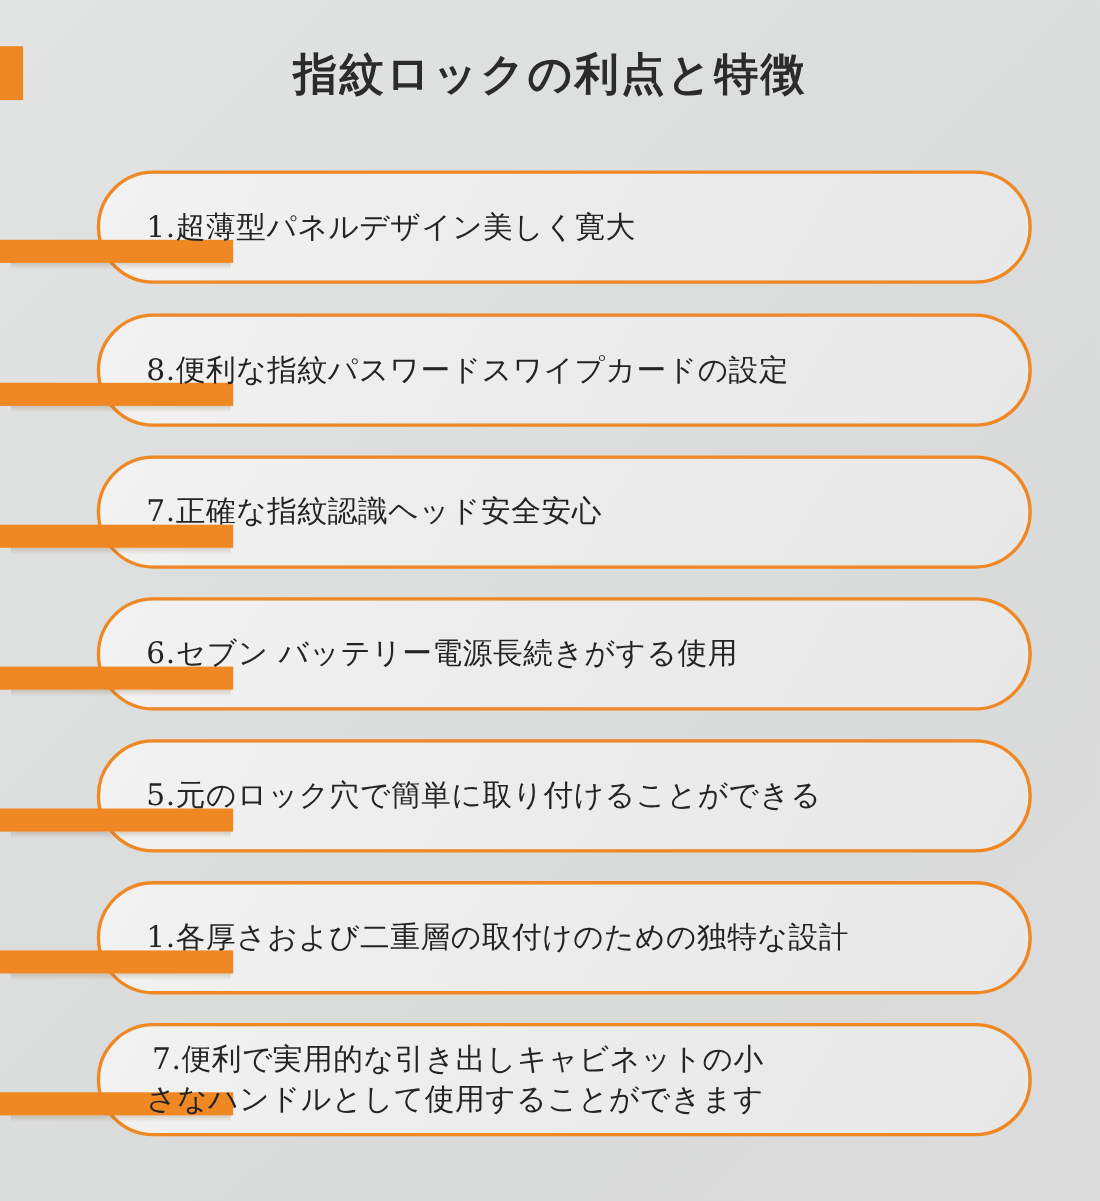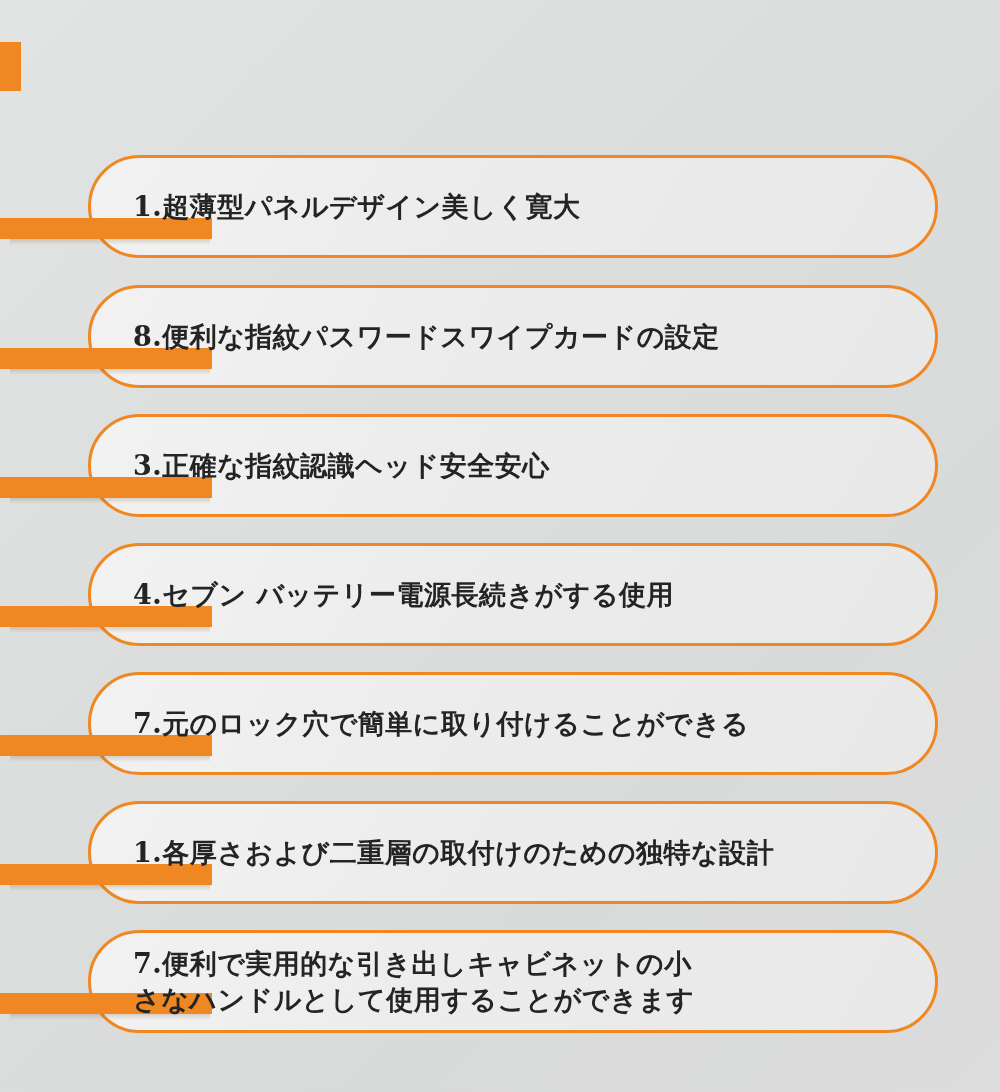--- a/index.html
+++ b/index.html
@@ -79,21 +79,21 @@
 
   .item-text {
     position: absolute;
     left: 45px;
     top: 0;
     height: 103px;
     width: 790px;
     display: flex;
     align-items: center;
     font-size: 27px;
-    font-weight: bold;
+    font-weight: normal;
     color: #242424;
     letter-spacing: 0.5px;
     line-height: 1.30;
     white-space: pre-line;
     font-family: "DejaVu Serif", "Liberation Serif", serif;
   }
 
   
   .connector {
     position: absolute;
@@ -109,29 +109,31 @@
     position: absolute;
     left: -78px;
     width: 200px;
     height: 6px;
     top: 84px;
     background: linear-gradient(to bottom, rgba(120,90,45,0.22), rgba(120,90,45,0));
   }
 
   .item.two-line .item-text {
     align-items: center;
+    text-align: right;
   }
 </style>
 </head>
 <body>
 
 <div class="slide">
 
   <div class="corner-mark"></div>
 
+  <div class="slide-title">指紋ロックの利点と特徴</div>
 
   <div class="items">
 
     <div class="item" style="top:155px;">
       <div class="pill"></div>
       <div class="connector-shadow"></div>
       <div class="connector"></div>
       <div class="item-text">1.超薄型パネルデザイン美しく寛大</div>
     </div>
 
@@ -139,35 +141,35 @@
       <div class="pill"></div>
       <div class="connector-shadow"></div>
       <div class="connector"></div>
       <div class="item-text">8.便利な指紋パスワードスワイプカードの設定</div>
     </div>
 
     <div class="item" style="top:414px;">
       <div class="pill"></div>
       <div class="connector-shadow"></div>
       <div class="connector"></div>
-      <div class="item-text">3.正確な指紋認識ヘッド安全安心</div>
+      <div class="item-text">7.正確な指紋認識ヘッド安全安心</div>
     </div>
 
     <div class="item" style="top:543px;">
       <div class="pill"></div>
       <div class="connector-shadow"></div>
       <div class="connector"></div>
-      <div class="item-text">4.セブン バッテリー電源長続きがする使用</div>
+      <div class="item-text">6.セブン バッテリー電源長続きがする使用</div>
     </div>
 
     <div class="item" style="top:672px;">
       <div class="pill"></div>
       <div class="connector-shadow"></div>
       <div class="connector"></div>
-      <div class="item-text">7.元のロック穴で簡単に取り付けることができる</div>
+      <div class="item-text">5.元のロック穴で簡単に取り付けることができる</div>
     </div>
 
     <div class="item" style="top:801px;">
       <div class="pill"></div>
       <div class="connector-shadow"></div>
       <div class="connector"></div>
       <div class="item-text">1.各厚さおよび二重層の取付けのための独特な設計</div>
     </div>
 
     <div class="item two-line" style="top:930px;">

